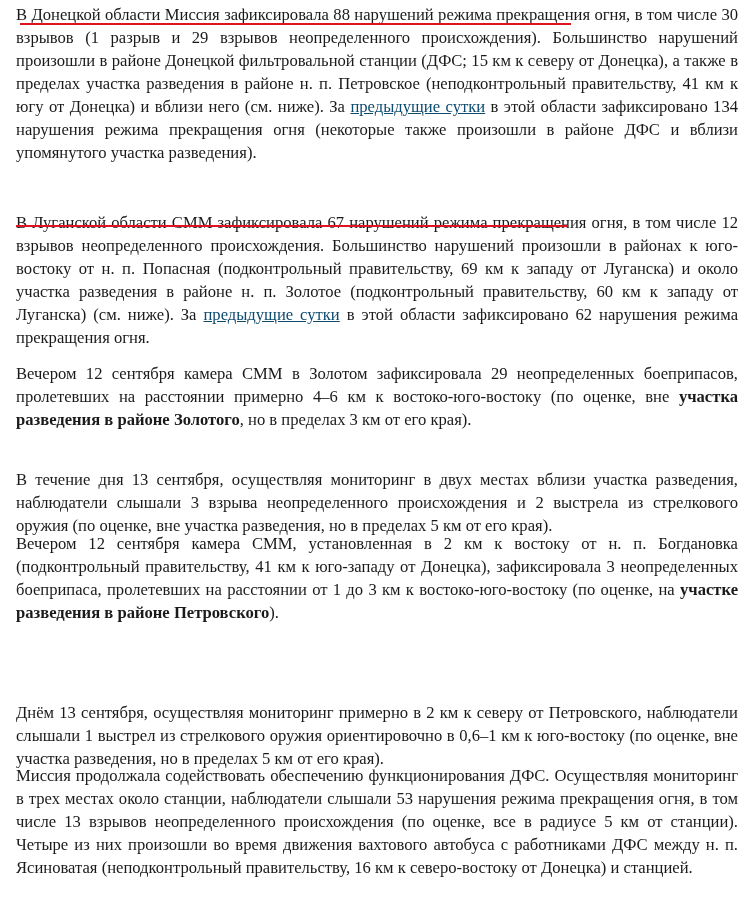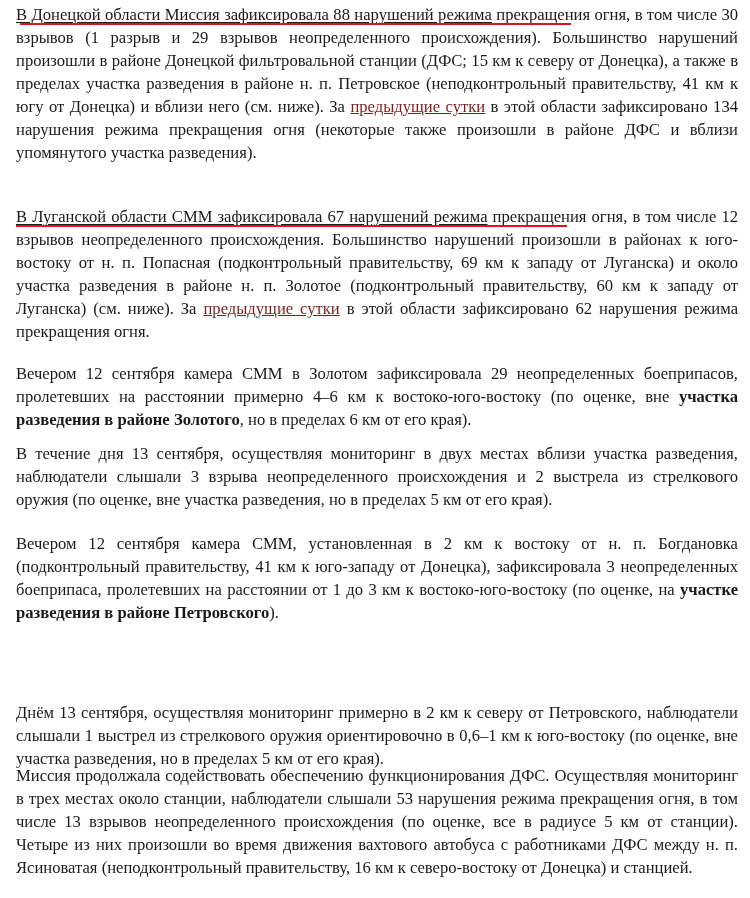--- a/index.html
+++ b/index.html
@@ -6,45 +6,45 @@
   body {
     width: 750px; height: 898px; overflow: hidden; position: relative;
     font-family: "Liberation Serif", "DejaVu Serif", serif;
     color: #1a1a1a;
   }
   .page { position: absolute; left: 16px; top: 0; width: 722px; }
   p {
     margin: 0; font-size: 16.6px; line-height: 23px;
     text-align: justify; position: absolute; left: 0; width: 722px;
   }
-  .first-phrase { text-decoration: underline; text-decoration-color: #1a1a1a; text-underline-offset: 2px; }
-  a.link { color: #7f1d1d; }
+  .first-phrase { text-decoration-color: #1a1a1a; text-underline-offset: 2px; }
+  a.link { color: #0c4a6e; }
   b { font-weight: bold; }
   .redline { position: absolute; height: 2px; background: #e0141e; }
 </style>
 </head>
 <body>
 
 <div class="page">
 
   <p style="top:3px;">
     <span class="first-phrase">В Донецкой области Миссия зафиксировала 88 нарушений режима</span><span> прекращения огня, в том числе 30 взрывов (1 разрыв и 29 взрывов неопределенного происхождения). Большинство нарушений произошли в районе Донецкой фильтровальной станции (ДФС; 15 км к северу от Донецка), а также в пределах участка разведения в районе н. п. Петровское (неподконтрольный правительству, 41 км к югу от Донецка) и вблизи него (см. ниже). За </span><a class="link" href="#">предыдущие сутки</a><span> в этой области зафиксировано 134 нарушения режима прекращения огня (некоторые также произошли в районе ДФС и вблизи упомянутого участка разведения).</span>
   </p>
   <div class="redline" style="left:4px; top:23px; width:551px;"></div>
 
-  <p style="top:205px;">
+  <p style="top:211px;">
     <span class="first-phrase">В Луганской области СММ зафиксировала 67 нарушений режима</span><span> прекращения огня, в том числе 12 взрывов неопределенного происхождения. Большинство нарушений произошли в районах к юго-востоку от н. п. Попасная (подконтрольный правительству, 69 км к западу от Луганска) и около участка разведения в районе н. п. Золотое (подконтрольный правительству, 60 км к западу от Луганска) (см. ниже). За </span><a class="link" href="#">предыдущие сутки</a><span> в этой области зафиксировано 62 нарушения режима прекращения огня.</span>
   </p>
   <div class="redline" style="left:0px; top:225px; width:551px;"></div>
 
   <p style="top:362px;">
-    <span>Вечером 12 сентября камера СММ в Золотом зафиксировала 29 неопределенных боеприпасов, пролетевших на расстоянии примерно 4–6 км к востоко-юго-востоку (по оценке, вне </span><b>участка разведения в районе Золотого</b><span>, но в пределах 6 км от его края).</span>
+    <span>Вечером 12 сентября камера СММ в Золотом зафиксировала 29 неопределенных боеприпасов, пролетевших на расстоянии примерно 4–6 км к востоко-юго-востоку (по оценке, вне </span><b>участка разведения в районе Золотого</b><span>, но в пределах 3 км от его края).</span>
   </p>
 
-  <p style="top:442px;">
+  <p style="top:468px;">
     <span>В течение дня 13 сентября, осуществляя мониторинг в двух местах вблизи участка разведения, наблюдатели слышали 3 взрыва неопределенного происхождения и 2 выстрела из стрелкового оружия (по оценке, вне участка разведения, но в пределах 5 км от его края).</span>
   </p>
 
   <p style="top:532px;">
     <span>Вечером 12 сентября камера СММ, установленная в 2 км к востоку от н. п. Богдановка (подконтрольный правительству, 41 км к юго-западу от Донецка), зафиксировала 3 неопределенных боеприпаса, пролетевших на расстоянии от 1 до 3 км к востоко-юго-востоку (по оценке, на </span><b>участке разведения в районе Петровского</b><span>).</span>
   </p>
 
   <p style="top:701px;">
     <span>Днём 13 сентября, осуществляя мониторинг примерно в 2 км к северу от Петровского, наблюдатели слышали 1 выстрел из стрелкового оружия ориентировочно в 0,6–1 км к юго-востоку (по оценке, вне участка разведения, но в пределах 5 км от его края).</span>
   </p>

